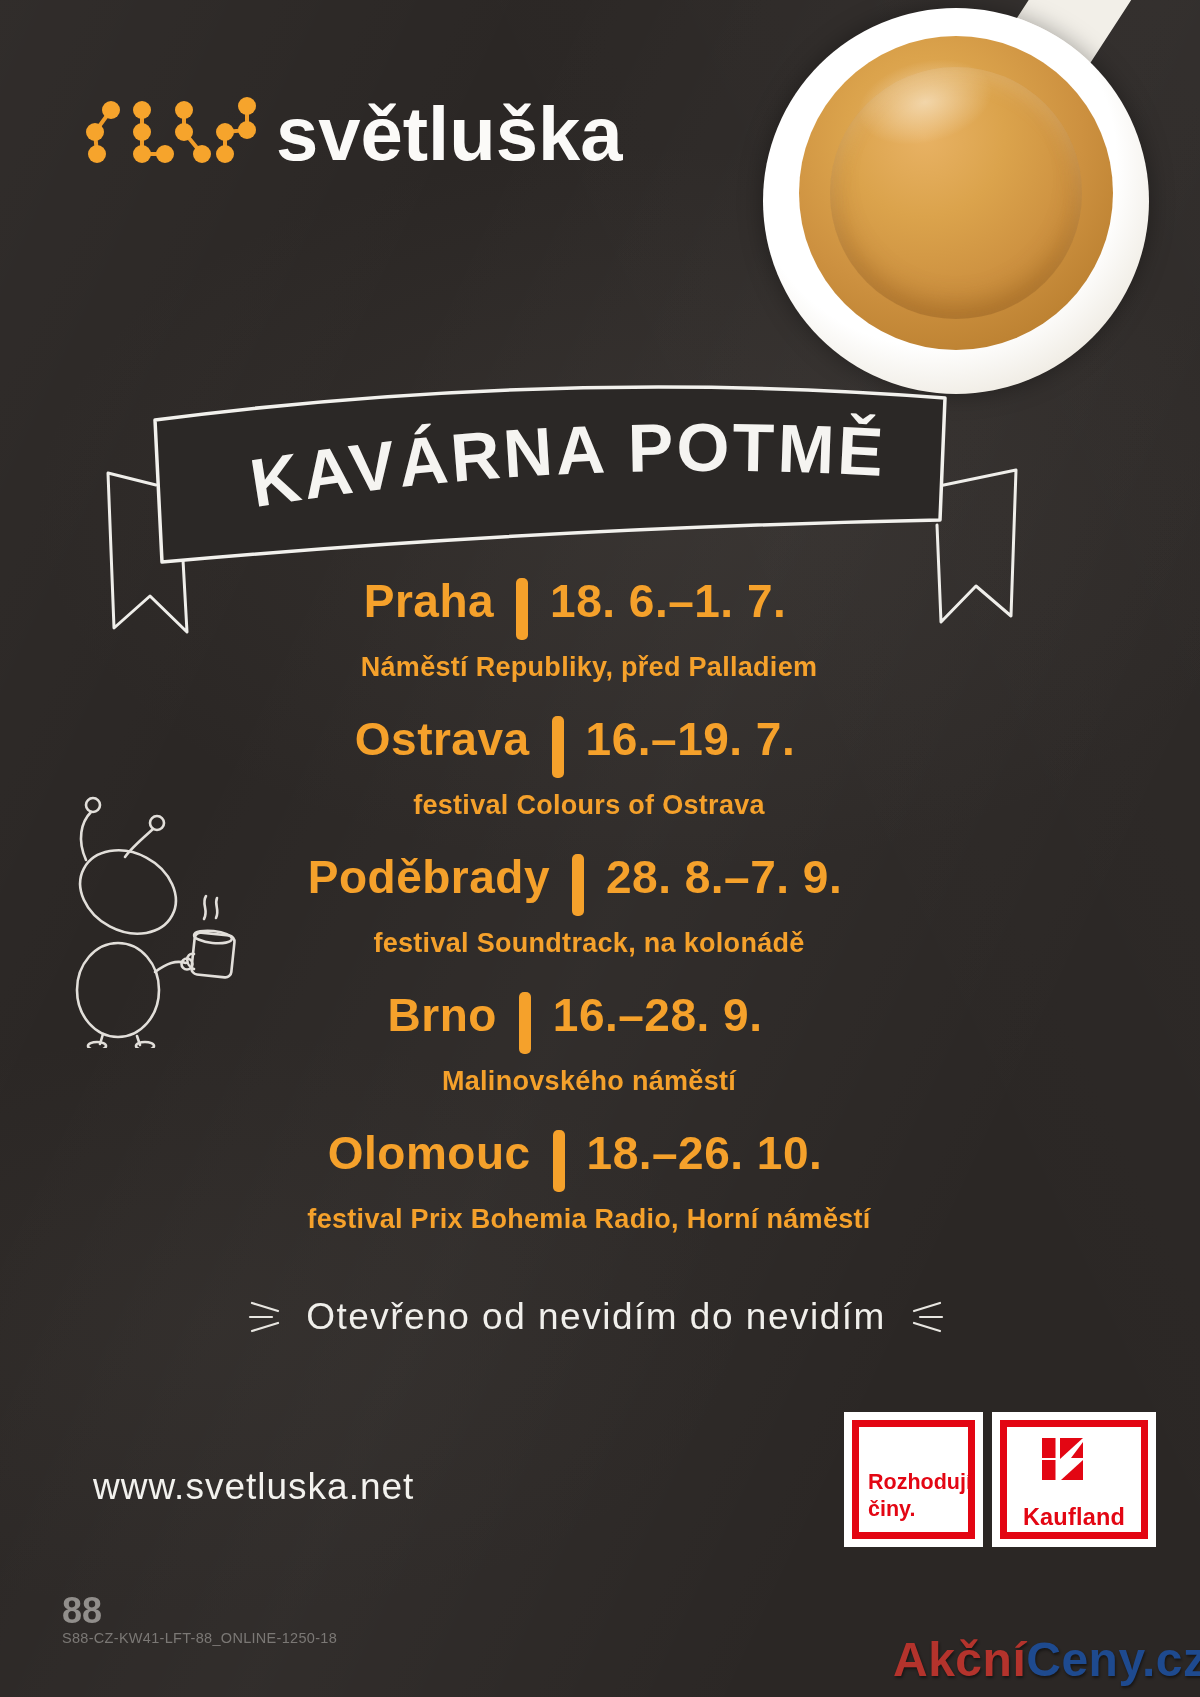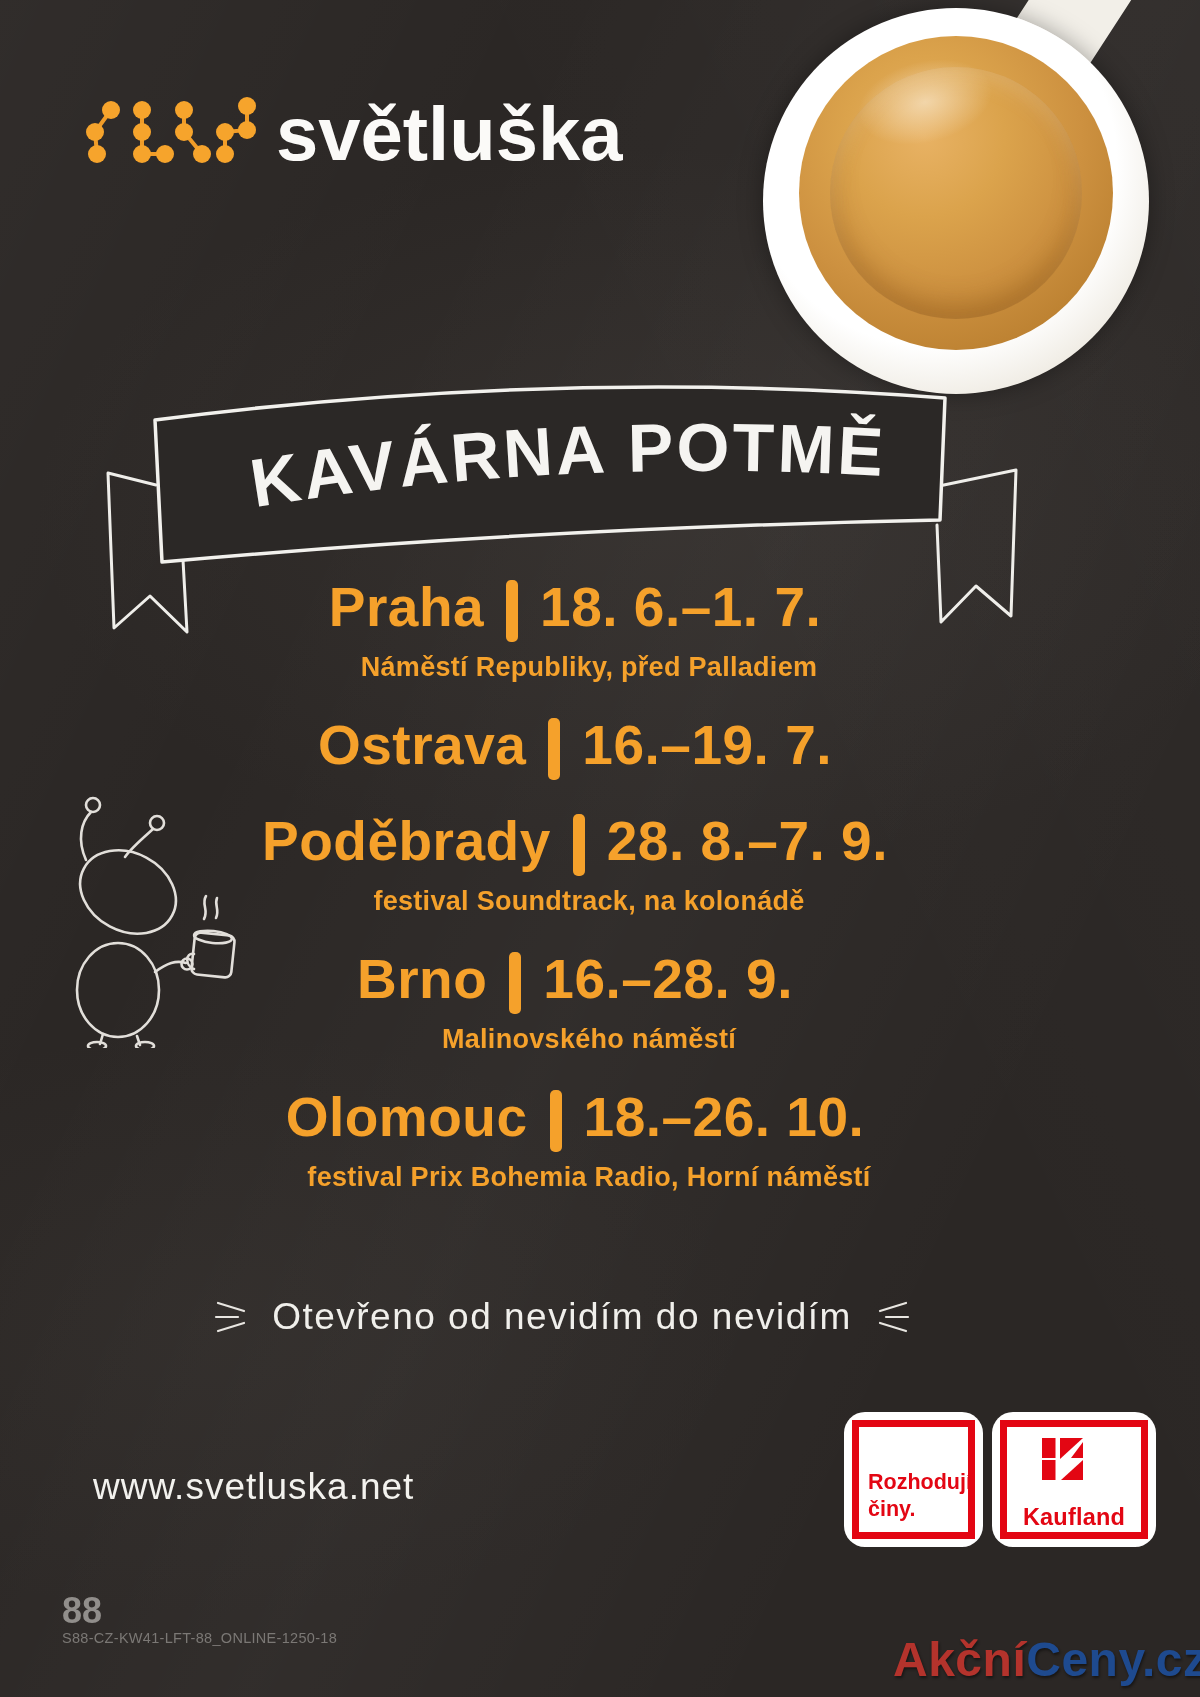--- a/index.html
+++ b/index.html
@@ -28,35 +28,35 @@
        background:radial-gradient(ellipse at center, rgba(255,248,235,.55), rgba(255,248,235,0) 70%);
        transform:rotate(-14deg);}
   .crema:before{content:"";position:absolute;inset:10%;border-radius:50%;
        box-shadow:inset 0 -14px 26px rgba(120,70,15,.35), inset 0 10px 18px rgba(255,230,190,.25);}
   .cup-handle{left:1022px;top:-62px;width:86px;height:170px;background:#f2efe8;border-radius:16px;
        transform:rotate(33deg);}
 
   
   .events{left:0;top:574px;width:1150px;text-align:center;}
   .event{margin-bottom:30px;}
-  .event-heading{display:flex;justify-content:center;align-items:center;height:66px;
-       font-size:55px;font-weight:700;color:#f5a12b;letter-spacing:.5px;white-space:nowrap;}
+  .event-heading{display:flex;justify-content:center;align-items:flex-start;height:66px;
+       font-size:46px;font-weight:700;color:#f5a12b;letter-spacing:.5px;white-space:nowrap;}
   .sep-bar{display:inline-block;width:12px;height:62px;background:#f5a12b;border-radius:5px;
        margin:0 22px;transform:translateY(4px);}
   .event-venue{margin-top:12px;font-size:27px;font-weight:700;color:#f5a12b;line-height:30px;letter-spacing:.3px;margin-left:28px;}
 
   
-  .tagline-row{left:0;top:1296px;width:1124px;display:flex;justify-content:center;align-items:center;gap:24px;}
+  .tagline-row{left:0;top:1296px;width:1124px;display:flex;justify-content:center;align-items:center;gap:24px;padding-left:34px;}
   .tagline-text{font-size:37px;font-weight:400;color:#f0efeb;letter-spacing:1.5px;}
 
   
   .website{left:93px;top:1466px;font-size:37px;font-weight:400;color:#f3f2ee;letter-spacing:1px;cursor:pointer;}
 
   
-  .logo-box{background:#ffffff;border-radius:21px;}
+  .logo-box{background:#ffffff;}
   .logo-box .frame{position:absolute;inset:8px;border:7px solid #e30613;}
   .claim-box{left:844px;top:1412px;width:139px;height:135px;}
   .claim-text{position:absolute;left:24px;bottom:24px;font-size:21.5px;font-weight:700;color:#e30613;line-height:27px;text-align:left;}
   .kaufland-box{left:992px;top:1412px;width:164px;height:135px;}
   .kaufland-word{position:absolute;left:0;right:0;top:92px;text-align:center;font-size:23.5px;font-weight:700;color:#e30613;letter-spacing:.2px;}
 
   
   .page-number{left:62px;top:1590px;font-size:36px;font-weight:700;color:#918e8b;}
   .print-code{left:62px;top:1630px;font-size:14.5px;color:#7b7875;letter-spacing:.3px;}
   .watermark{left:893px;top:1632px;font-size:48px;font-weight:700;letter-spacing:.5px;opacity:.88;
@@ -155,20 +155,21 @@
       </div>
       <div class="event-venue">Náměstí Republiky, před Palladiem</div>
     </div>
 
     <div class="event">
       <div class="event-heading">
         <span>Ostrava</span>
         <span class="sep-bar"></span>
         <span>16.–19. 7.</span>
       </div>
+      <div class="event-venue">festival Colours of Ostrava</div>
     </div>
 
     <div class="event">
       <div class="event-heading">
         <span>Poděbrady</span>
         <span class="sep-bar"></span>
         <span>28. 8.–7. 9.</span>
       </div>
       <div class="event-venue">festival Soundtrack, na kolonádě</div>
     </div>

